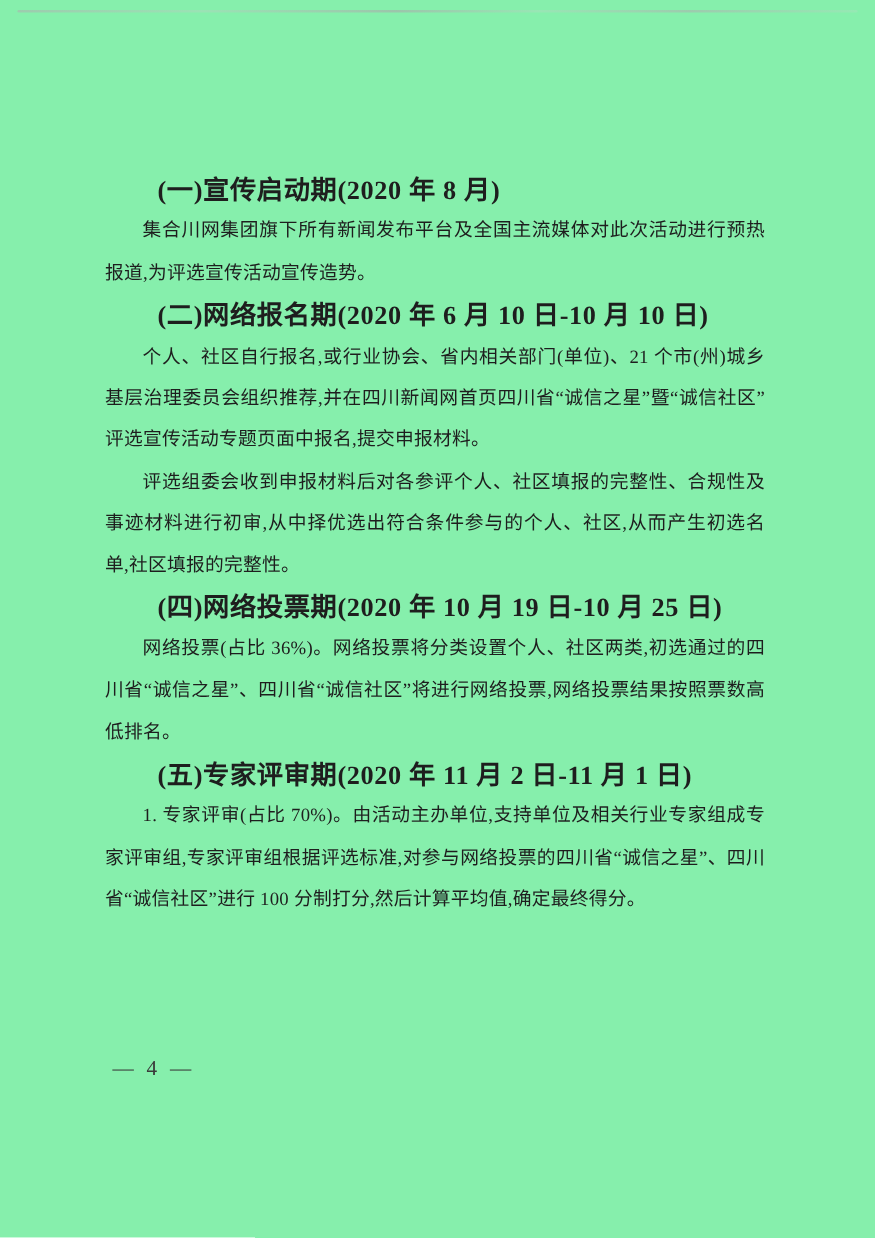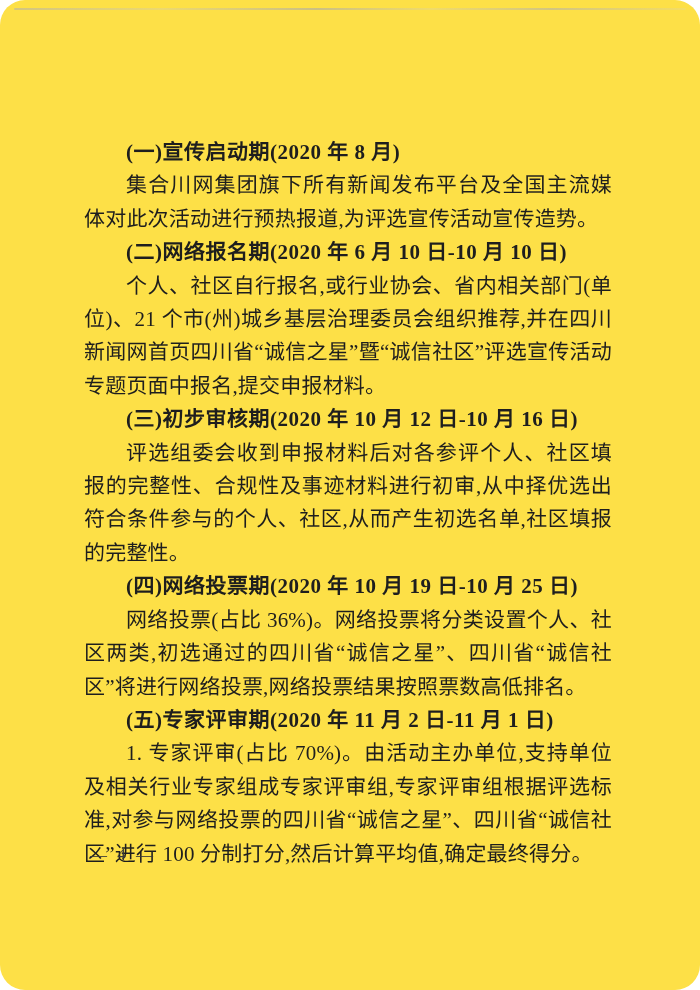--- a/index.html
+++ b/index.html
@@ -4,25 +4,24 @@
 <style>
   html, body {
     margin: 0;
     padding: 0;
     background: #ffffff;
   }
   .page {
     position: relative;
     width: 700px;
     height: 990px;
-    background: #fde047;
+    background: #86efac;
     overflow: hidden;
     font-family: "Liberation Serif", serif;
     color: #1e1e1e;
-    border-radius: 25px;
   }
   
   .scan-line {
     position: absolute;
     top: 8px;
     left: 14px;
     width: 672px;
     height: 2px;
     background: linear-gradient(90deg,
       rgba(175,175,175,0.55) 0%,
@@ -43,21 +42,21 @@
     margin: 0;
     font-size: 21px;
     line-height: 33.4px;
     font-weight: bold;
     text-indent: 2em;
     letter-spacing: 0.5px;
     white-space: nowrap;
   }
   .section-body {
     margin: 0;
-    font-size: 21px;
+    font-size: 15px;
     line-height: 33.4px;
     text-align: justify;
     text-justify: inter-ideograph;
     text-indent: 2em;
     letter-spacing: 0.2px;
   }
   .page-number {
     position: absolute;
     left: 90px;
     top: 845px;
@@ -78,21 +77,20 @@
       <h3 class="section-heading">(一)宣传启动期(2020 年 8 月)</h3>
       <p class="section-body">集合川网集团旗下所有新闻发布平台及全国主流媒体对此次活动进行预热报道,为评选宣传活动宣传造势。</p>
     </section>
 
     <section>
       <h3 class="section-heading">(二)网络报名期(2020 年 6 月 10 日-10 月 10 日)</h3>
       <p class="section-body">个人、社区自行报名,或行业协会、省内相关部门(单位)、21 个市(州)城乡基层治理委员会组织推荐,并在四川新闻网首页四川省“诚信之星”暨“诚信社区”评选宣传活动专题页面中报名,提交申报材料。</p>
     </section>
 
     <section>
-      <h3 class="section-heading">(三)初步审核期(2020 年 10 月 12 日-10 月 16 日)</h3>
       <p class="section-body">评选组委会收到申报材料后对各参评个人、社区填报的完整性、合规性及事迹材料进行初审,从中择优选出符合条件参与的个人、社区,从而产生初选名单,社区填报的完整性。</p>
     </section>
 
     <section>
       <h3 class="section-heading">(四)网络投票期(2020 年 10 月 19 日-10 月 25 日)</h3>
       <p class="section-body">网络投票(占比 36%)。网络投票将分类设置个人、社区两类,初选通过的四川省“诚信之星”、四川省“诚信社区”将进行网络投票,网络投票结果按照票数高低排名。</p>
     </section>
 
     <section>
       <h3 class="section-heading">(五)专家评审期(2020 年 11 月 2 日-11 月 1 日)</h3>

